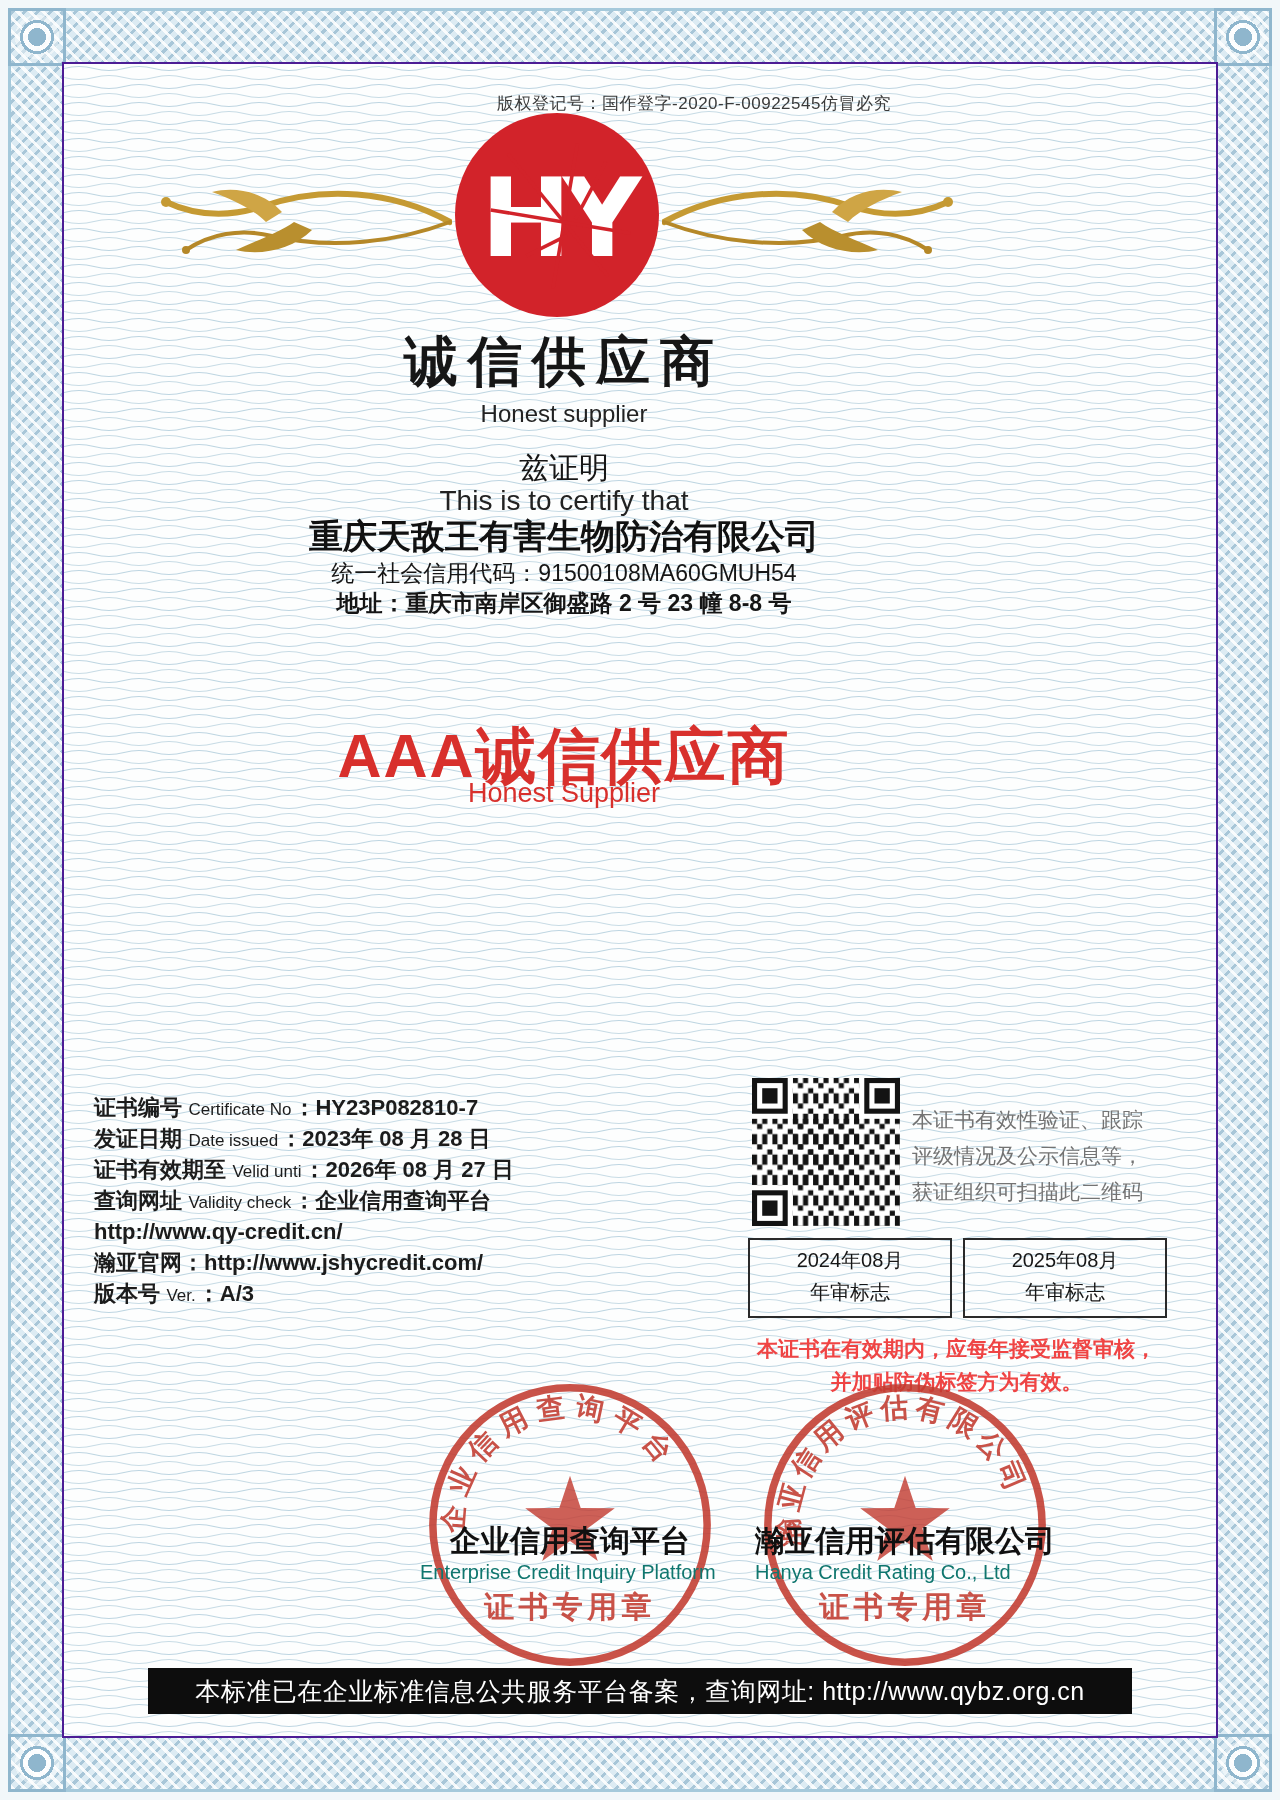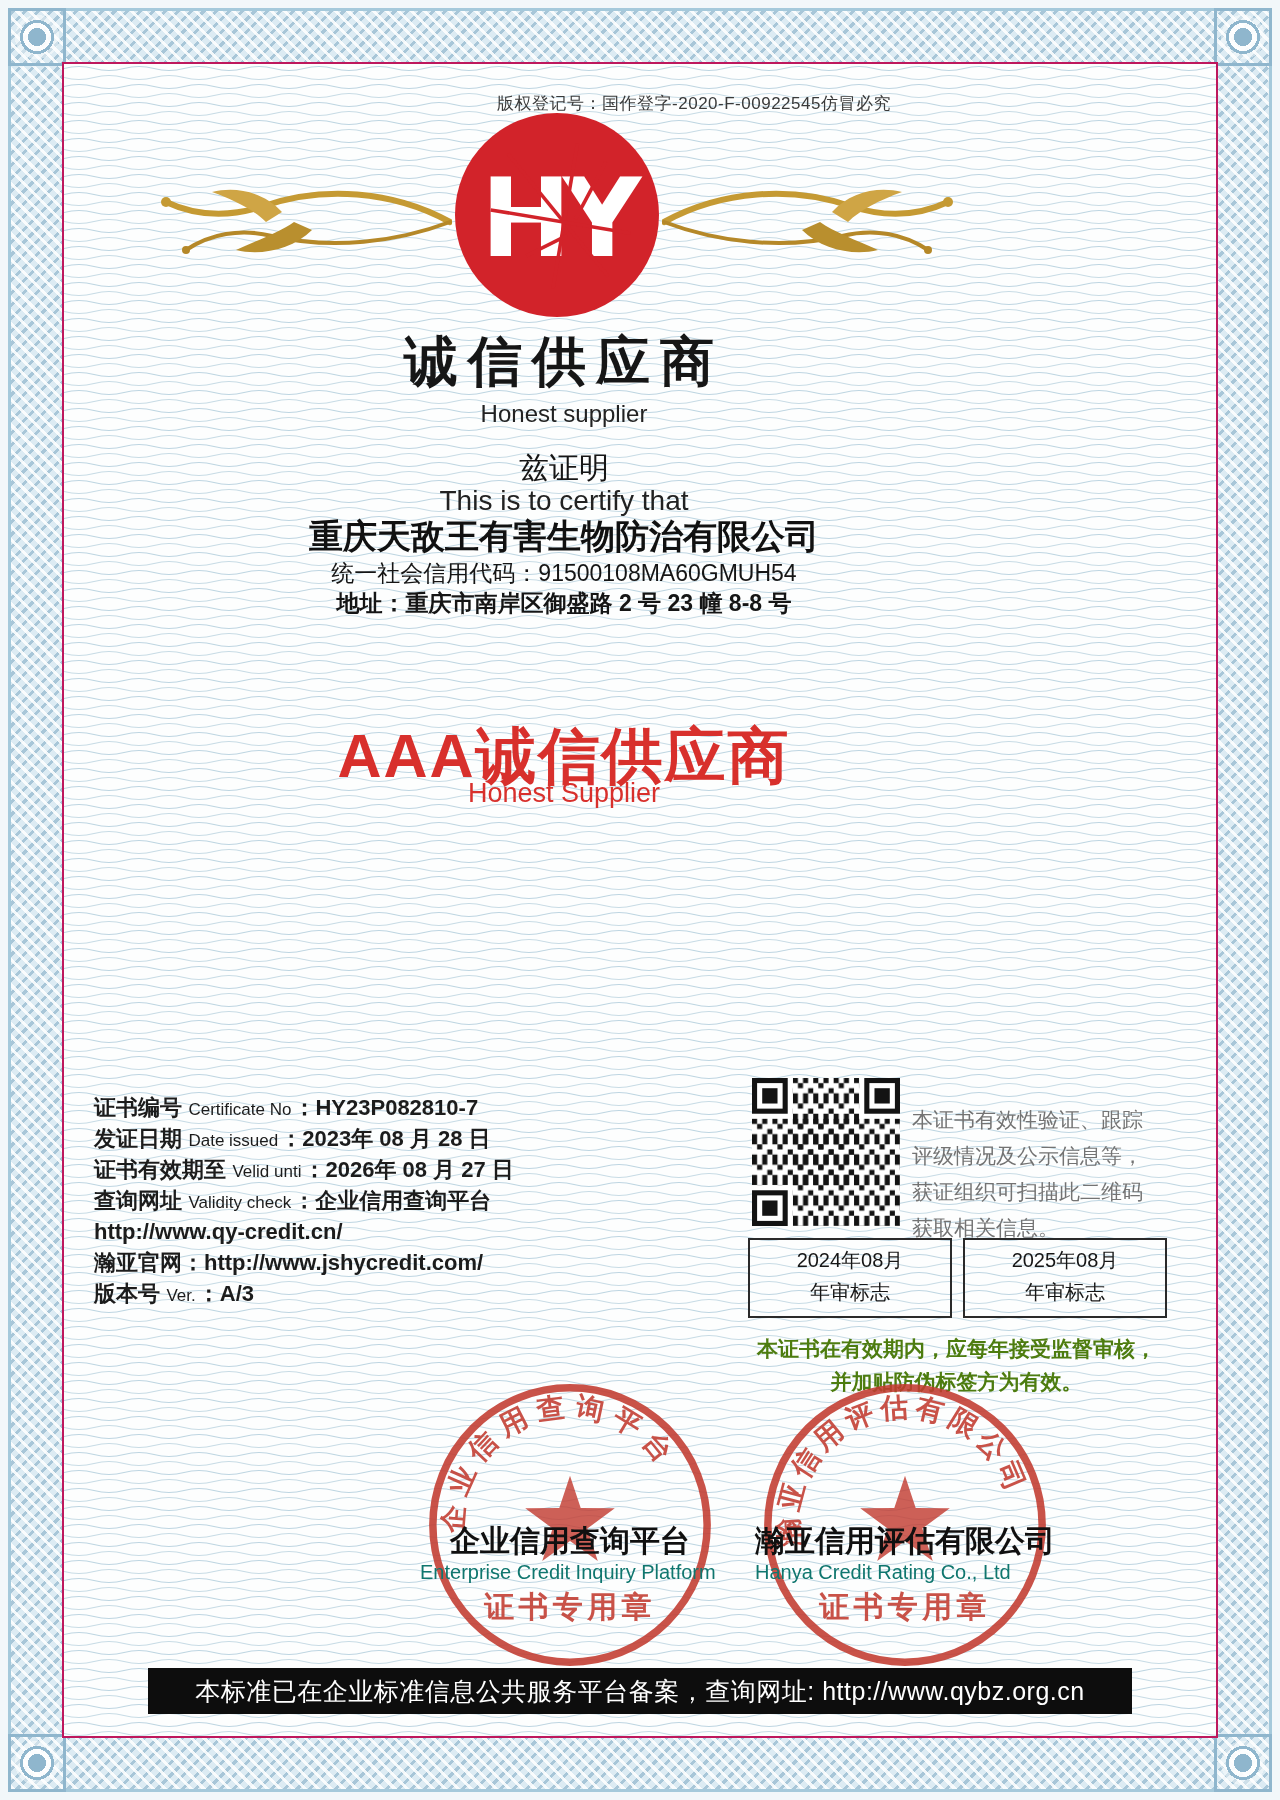--- a/index.html
+++ b/index.html
@@ -22,21 +22,21 @@
     border:3px solid #8fb6cd; box-sizing:border-box;
     background: radial-gradient(circle at center, #8fb6cd 0 9px, rgba(255,255,255,.92) 9px 14px, #8fb6cd 14px 17px, rgba(255,255,255,.45) 17px 22px, rgba(255,255,255,0) 22px);
   }
   .corner.tl { left:8px; top:8px; }
   .corner.tr { right:8px; top:8px; }
   .corner.bl { left:8px; bottom:8px; }
   .corner.br { right:8px; bottom:8px; }
 
   .content {
     position:absolute; inset:62px; z-index:2;
-    background:#fdfefe; border:2px solid #be185d; box-sizing:content-box;
+    background:#fdfefe; border:2px solid #4c1d95; box-sizing:content-box;
     overflow:hidden;
   }
   .waves { position:absolute; left:0; top:0; z-index:0; }
   .layer { position:absolute; z-index:1; }
   .ctr { text-align:center; }
 
   .copyright { left:260px; top:28px; width:740px; font-size:17px; color:#3a3a3a; letter-spacing:.5px; }
 
   .fl { width:300px; height:100px; top:108px; }
   .fl-left  { left:88px; }
@@ -66,21 +66,21 @@
   .qr-note { left:848px; top:1013px; width:300px; font-size:21px; line-height:36px; font-weight:400; color:#737373;margin-top:25px; }
 
   .review-box {
     width:200px; height:72px; border:2px solid #2a2a2a;
     text-align:center; font-size:20px; line-height:32px; font-weight:500;
     padding-top:4px; box-sizing:content-box; color:#161616;
   }
   .box1 { left:684px; top:1174px;text-align:center; }
   .box2 { left:899px; top:1174px; }
 
-  .sup-note { left:640px; top:1268px; width:505px; text-align:center; font-size:21px; line-height:33px; font-weight:600; color:#4d7c0f; }
+  .sup-note { left:640px; top:1268px; width:505px; text-align:center; font-size:21px; line-height:33px; font-weight:600; color:#ef4444; }
 
   .seal-unit { width:300px; height:300px; }
   .seal-left  { left:356px; top:1311px; }
   .seal-right { left:691px; top:1311px; }
   .seal-unit svg { position:absolute; left:0; top:0; opacity:.88; }
   .org-cn { position:absolute; top:146px; width:100%; text-align:center; font-size:30px; font-weight:700; color:#101010; white-space:nowrap; z-index:2; }
   .org-en { position:absolute; top:186px; width:100%; text-align:left; font-size:20px; color:#0f766e; white-space:nowrap; z-index:2; }
 
   .footer {
     left:84px; top:1604px; width:984px; height:46px;
@@ -216,21 +216,20 @@
         <rect x="2" y="2" width="3" height="3"></rect>
           <rect x="24" y="2" width="3" height="3"></rect>
           <rect x="2" y="24" width="3" height="3"></rect>
       </g>
     </svg>
 
     <div class="layer qr-note">
       <div>本证书有效性验证、跟踪</div>
       <div>评级情况及公示信息等，</div>
       <div>获证组织可扫描此二维码</div>
-      <div>获取相关信息。</div>
     </div>
 
     <div class="layer review-box box1">
       <div>2024年08月</div>
       <div>年审标志</div>
     </div>
     <div class="layer review-box box2">
       <div>2025年08月</div>
       <div>年审标志</div>
     </div>

